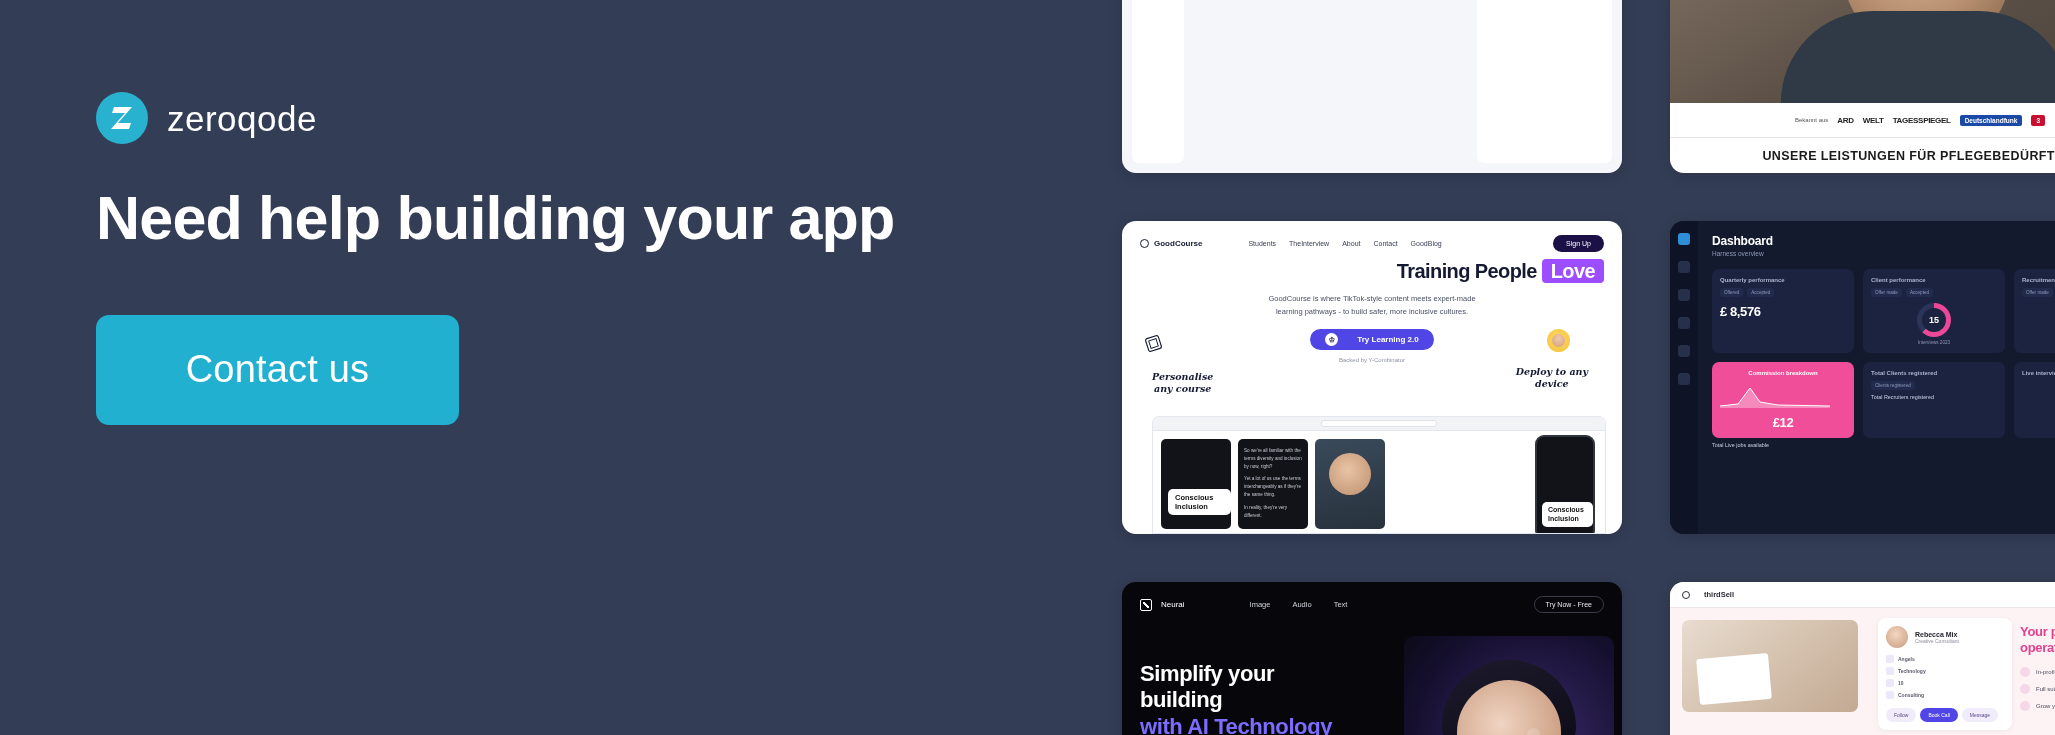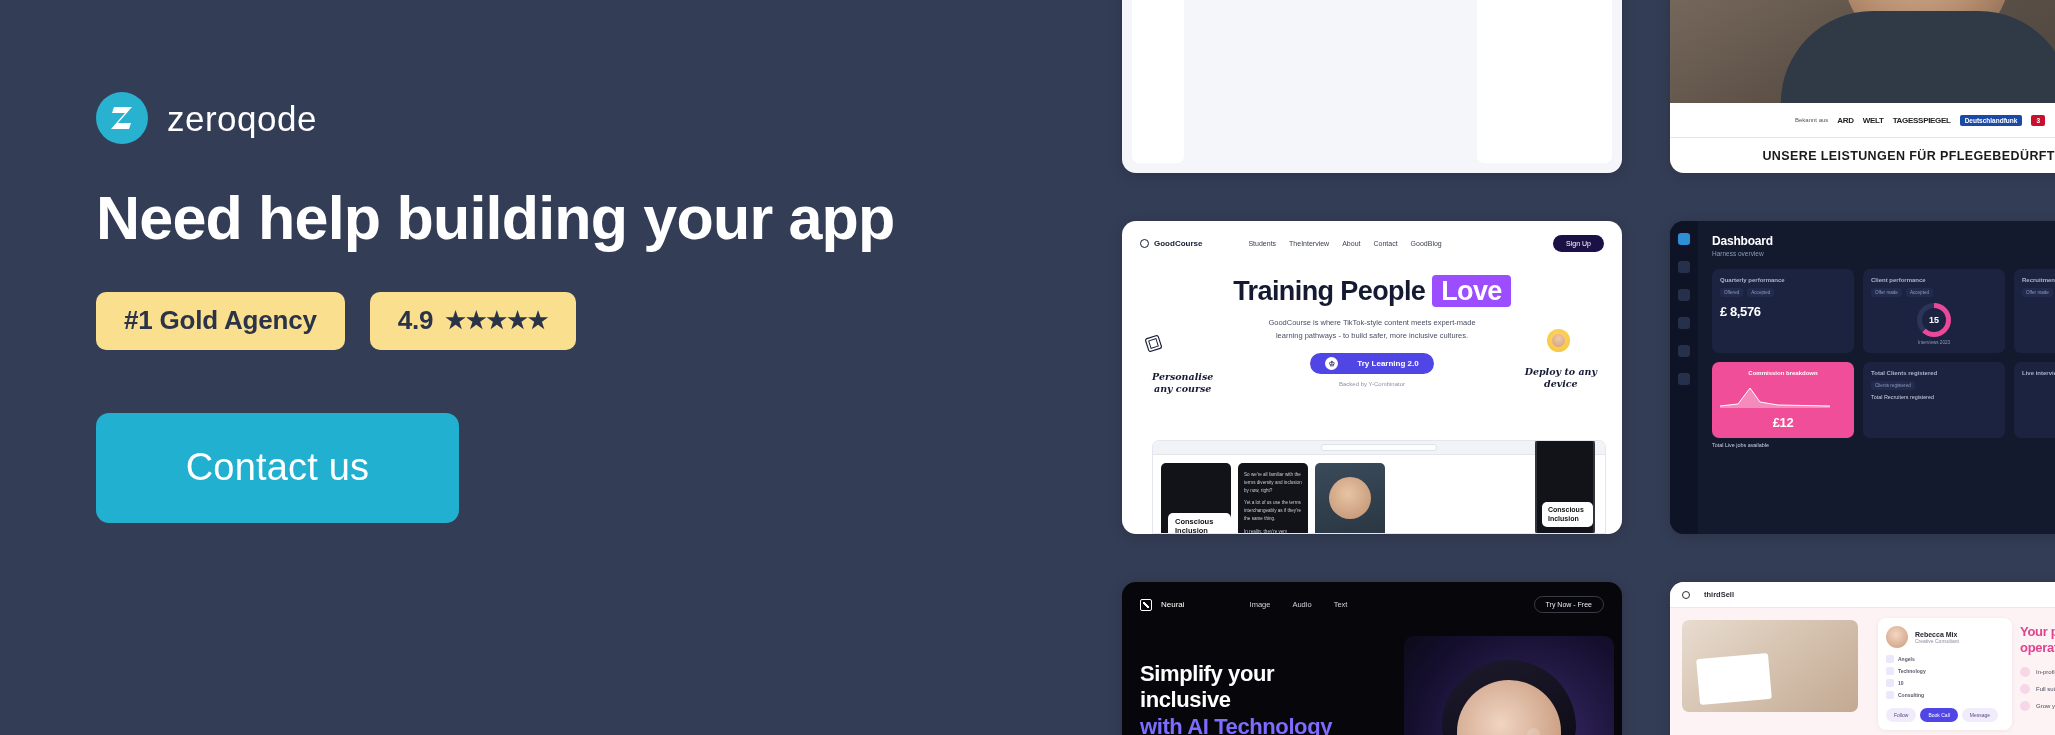--- a/index.html
+++ b/index.html
@@ -120,38 +120,38 @@
                 display:flex; align-items:center; justify-content:center;
                 font-size:12.5px; font-weight:700; color:#1b1b1b; letter-spacing:.4px;}
 
   
   .c-good { background:#ffffff; padding:14px 18px 0; display:flex; flex-direction:column;}
   .gc-nav { display:flex; align-items:center; gap:14px; }
   .gc-brand{ display:flex; align-items:center; gap:5px; font-size:8px; font-weight:700; color:#151a33;}
   .gc-ring{ width:9px;height:9px;border-radius:50%;border:1.4px solid #151a33;display:inline-block;}
   .gc-links{ display:flex; gap:13px; margin-left:32px; font-size:7px; color:#3b4054;}
   .gc-signup{ margin-left:auto; background:#1b1147; color:#fff; font-size:7px; border-radius:20px; padding:5px 13px;}
-  .gc-h1{ text-align:center; margin-top:24px; font-size:27px; font-weight:700; color:#151a33; letter-spacing:-.6px;}
+  .gc-h1{ text-align:right; margin-top:8px; font-size:20px; font-weight:700; color:#151a33; letter-spacing:-.6px;}
   .gc-h1 mark{ background:#9b4dff; color:#fff; padding:1px 9px; border-radius:4px;}
   .gc-sub{ text-align:center; margin-top:9px; font-size:7.5px; color:#4a5066; line-height:1.75;}
   .gc-cta{ margin:11px auto 0; background:#4f46e5; color:#fff; border-radius:20px; height:21px; width:124px;
            display:flex; align-items:center; justify-content:center; gap:19px; font-size:8px; font-weight:600;}
   .gc-cta .ic{ width:13px;height:13px;border-radius:50%;background:#fff; display:flex;align-items:center;justify-content:center;
                font-size:7px; color:#1b1147;}
   .gc-backed{ text-align:center; margin-top:7px; font-size:6px; color:#8e93a6;}
   .gc-script{ position:absolute; font-family:"DejaVu Serif", serif; font-style:italic; font-weight:700;
               font-size:9.5px; color:#151a33; line-height:1.25; text-align:center;}
   .gc-left-note{ left:30px; top:150px;}
-  .gc-right-note{ right:25px; top:145px;text-align:center;}
+  .gc-right-note{ right:34px; top:145px;text-align:center;}
   .gc-tag{ position:absolute; left:22px; top:113px; width:19px;height:19px; transform:rotate(-18deg);}
   .gc-ava{ position:absolute; right:52px; top:108px; width:23px;height:23px;border-radius:50%;
            background:radial-gradient(circle at 50% 40%,#ffd666 0%,#f7c948 70%); }
   .gc-ava::after{content:"";position:absolute;left:5px;top:5px;width:13px;height:13px;border-radius:50%;
            background:radial-gradient(circle at 50% 35%,#f0c9ab,#cf9d7c);}
-  .gc-browser{ position:absolute; left:30px; right:16px; bottom:0; height:94px; background:#fff;
+  .gc-browser{ position:absolute; left:30px; right:16px; bottom:0; height:118px; background:#fff;
                border:1px solid #e4e6ef; border-radius:7px 7px 0 0; overflow:hidden;}
   .gc-bbar{ height:14px; background:#f2f3f7; display:flex; align-items:center; justify-content:center; border-bottom:1px solid #e4e6ef;}
   .gc-url{ width:116px; height:7px; background:#fff; border:1px solid #e0e2ea; border-radius:3px;}
   .gc-row{ display:flex; gap:7px; padding:8px 8px 0; }
   .gc-slide{ width:70px; height:90px; background:#111318; border-radius:5px; position:relative; }
   .gc-slide .lbl{ position:absolute; left:7px; bottom:14px; background:#fff; border-radius:5px;
                   padding:4px 7px; font-size:7.5px; font-weight:700; color:#111; line-height:1.2;}
   .gc-slide.txt{ padding:8px 6px; }
   .gc-slide.txt p{ color:#c9ccd6; font-size:4.6px; line-height:1.7; margin-bottom:5px;}
   .gc-person{ width:70px;height:90px;border-radius:5px;
@@ -251,29 +251,20 @@
         <path d="M18 15 H36 L22 31 H35 L33 37 H15 L29 21 H16 Z" fill="#ffffff"></path>
       </svg>
     </div>
     <div class="logo-word">zeroqode</div>
   </div>
 
   <h1 class="headline">
     <span class="l1">Need help building your app</span>
   </h1>
 
-  <div class="badges">
-    <div class="badge">
-      <span>#1 Gold Agency</span>
-    </div>
-    <div class="badge badge-rating">
-      <span>4.9</span>
-      <span class="stars">★★★★★</span>
-    </div>
-  </div>
 
   <button class="cta">Contact us</button>
 </section>
 
 <div class="grid">
 
   <div class="card c-crypto">
     <div class="cw-side">
       
       
@@ -461,21 +452,21 @@
       <span class="nu-try">Try Now - Free</span>
     </div>
     <div class="nu-art">
       <div class="nu-hair"></div>
       <div class="nu-face"></div>
 
       <div class="nu-slider"></div>
     </div>
     <div class="nu-h">
       <div>Simplify your</div>
-      <div>inclusive</div>
+      <div>building</div>
       <div class="pp">with AI Technology</div>
     </div>
   </div>
 
   <div class="card c-third">
     <div class="ts-bar">
       <div class="ts-brand">
         <i class="ts-ring"></i>
         <span>thirdSell</span>
       </div>

